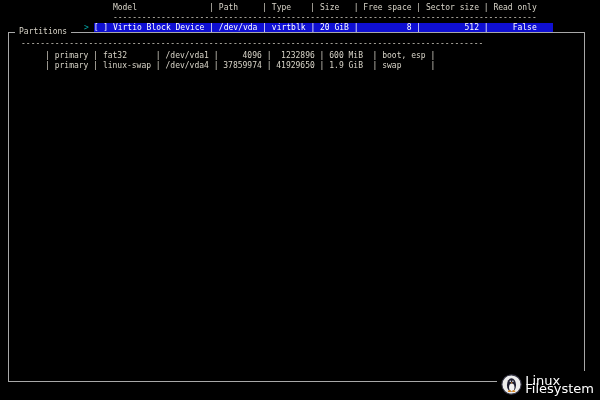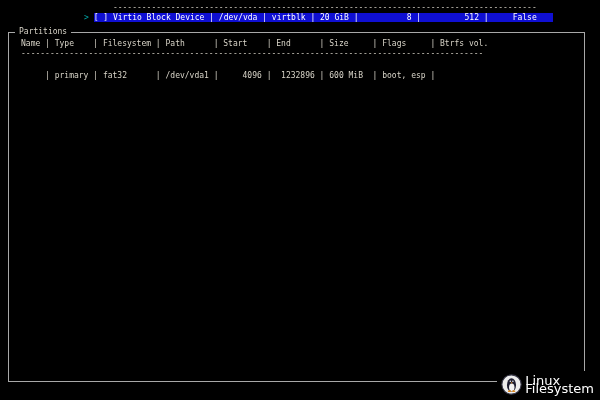--- a/index.html
+++ b/index.html
@@ -33,21 +33,21 @@
   .box-title {
     position:absolute;
     top:-6px; left:6px;
     background:#000000;
     padding:0 4px;
     font-size:8px;
     line-height:10px;
     color:#d9d5c9;
     white-space:pre;
   }
-  .part-rows { margin-top:12px; }
+  .part-rows { margin-top:2px; }
   .logo {
     position:absolute;
     right:2px; bottom:2px;
     background:#000000;
     display:flex;
     align-items:center;
     gap:3px;
     padding:3px 4px;
   }
   .logo-text {
@@ -58,30 +58,31 @@
     color:#ffffff;
   }
   .tux { width:21px; height:21px; display:block; }
 </style>
 </head>
 <body>
 
 <div>
 
   <div class="device-table">
+    <div class="line">      Model               | Path     | Type    | Size   | Free space | Sector size | Read only</div>
     <div class="line">      ----------------------------------------------------------------------------------------</div>
     <div class="line"><span class="cursor">&gt; </span><span class="hl">[ ] Virtio Block Device | /dev/vda | virtblk | 20 GiB |          8 |         512 |     False</span></div>
   </div>
 
   <div class="partitions-box">
     <span class="box-title">Partitions</span>
-    <div class="line">Name | Type    | Filesystem | Path      | Start    | End      | Size     | Flags     | Btrfs vol.</div>
     <div class="line">------------------------------------------------------------------------------------------------</div>
     <div class="part-rows">
       <div class="line">     | primary | fat32      | /dev/vda1 |     4096 |  1232896 | 600 MiB  | boot, esp |</div>
+      <div class="line">     | primary | linux-swap | /dev/vda4 | 37859974 | 41929650 | 1.9 GiB  | swap      |</div>
     </div>
   </div>
 
   <div class="logo">
     <svg class="tux" viewBox="0 0 24 24">
       <circle cx="12" cy="12" r="11" fill="#ededed" stroke="#3a3a4a" stroke-width="1.2"></circle>
       <ellipse cx="12" cy="12.5" rx="5.2" ry="7.6" fill="#1d1d30"></ellipse>
       <ellipse cx="12.3" cy="15.2" rx="3.1" ry="4.4" fill="#f2f2f2"></ellipse>
       <circle cx="10.6" cy="8.2" r="0.8" fill="#ffffff"></circle>
       <circle cx="13.6" cy="8.2" r="0.8" fill="#ffffff"></circle>

